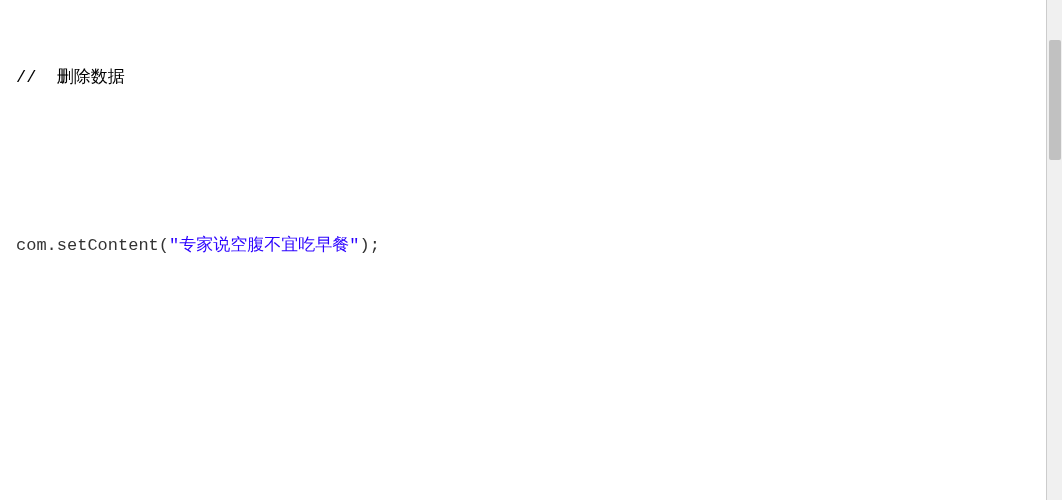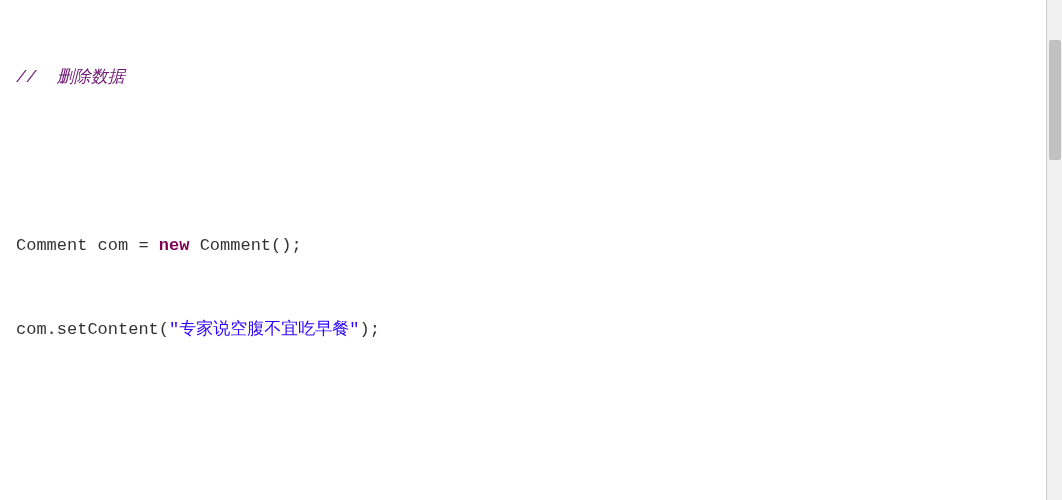--- a/index.html
+++ b/index.html
@@ -13,21 +13,21 @@
     overflow: hidden;
   }
   .editor {
     padding: 8px 16px;
     position: relative;
     white-space: pre;
     color: #333333;
   }
   .line { height: 28px; }
   .blank { height: 28px; }
-  .comment { color: #701a75; font-style: italic; }
+  .comment { color: #000000; }
   .keyword { color: #7f0055; font-weight: bold; }
   .string { color: #2a00ff; }
   .normal { color: #333333; }
   .punct { color: #333333; }
   .scrollbar-v {
     position: absolute;
     top: 0; right: 0;
     width: 16px; height: 500px;
     background: #f0f0f0;
     border-left: 1px solid #cccccc;
@@ -39,21 +39,20 @@
     background: #c1c1c1;
     border-radius: 2px;
   }
 </style>
 </head>
 <body>
 
 <div class="editor">
   <div class="line"><span class="comment">//  删除数据</span></div>
   <div class="blank"></div>
-  <div class="line"><span class="normal">Comment com = </span><span class="keyword">new</span><span class="normal"> Comment();</span></div>
   <div class="line"><span class="normal">com.setContent(</span><span class="string">"专家说空腹不宜吃早餐"</span><span class="punct">);</span></div>
   <div class="blank"></div>
   
   
   
   
   
   
   
   

